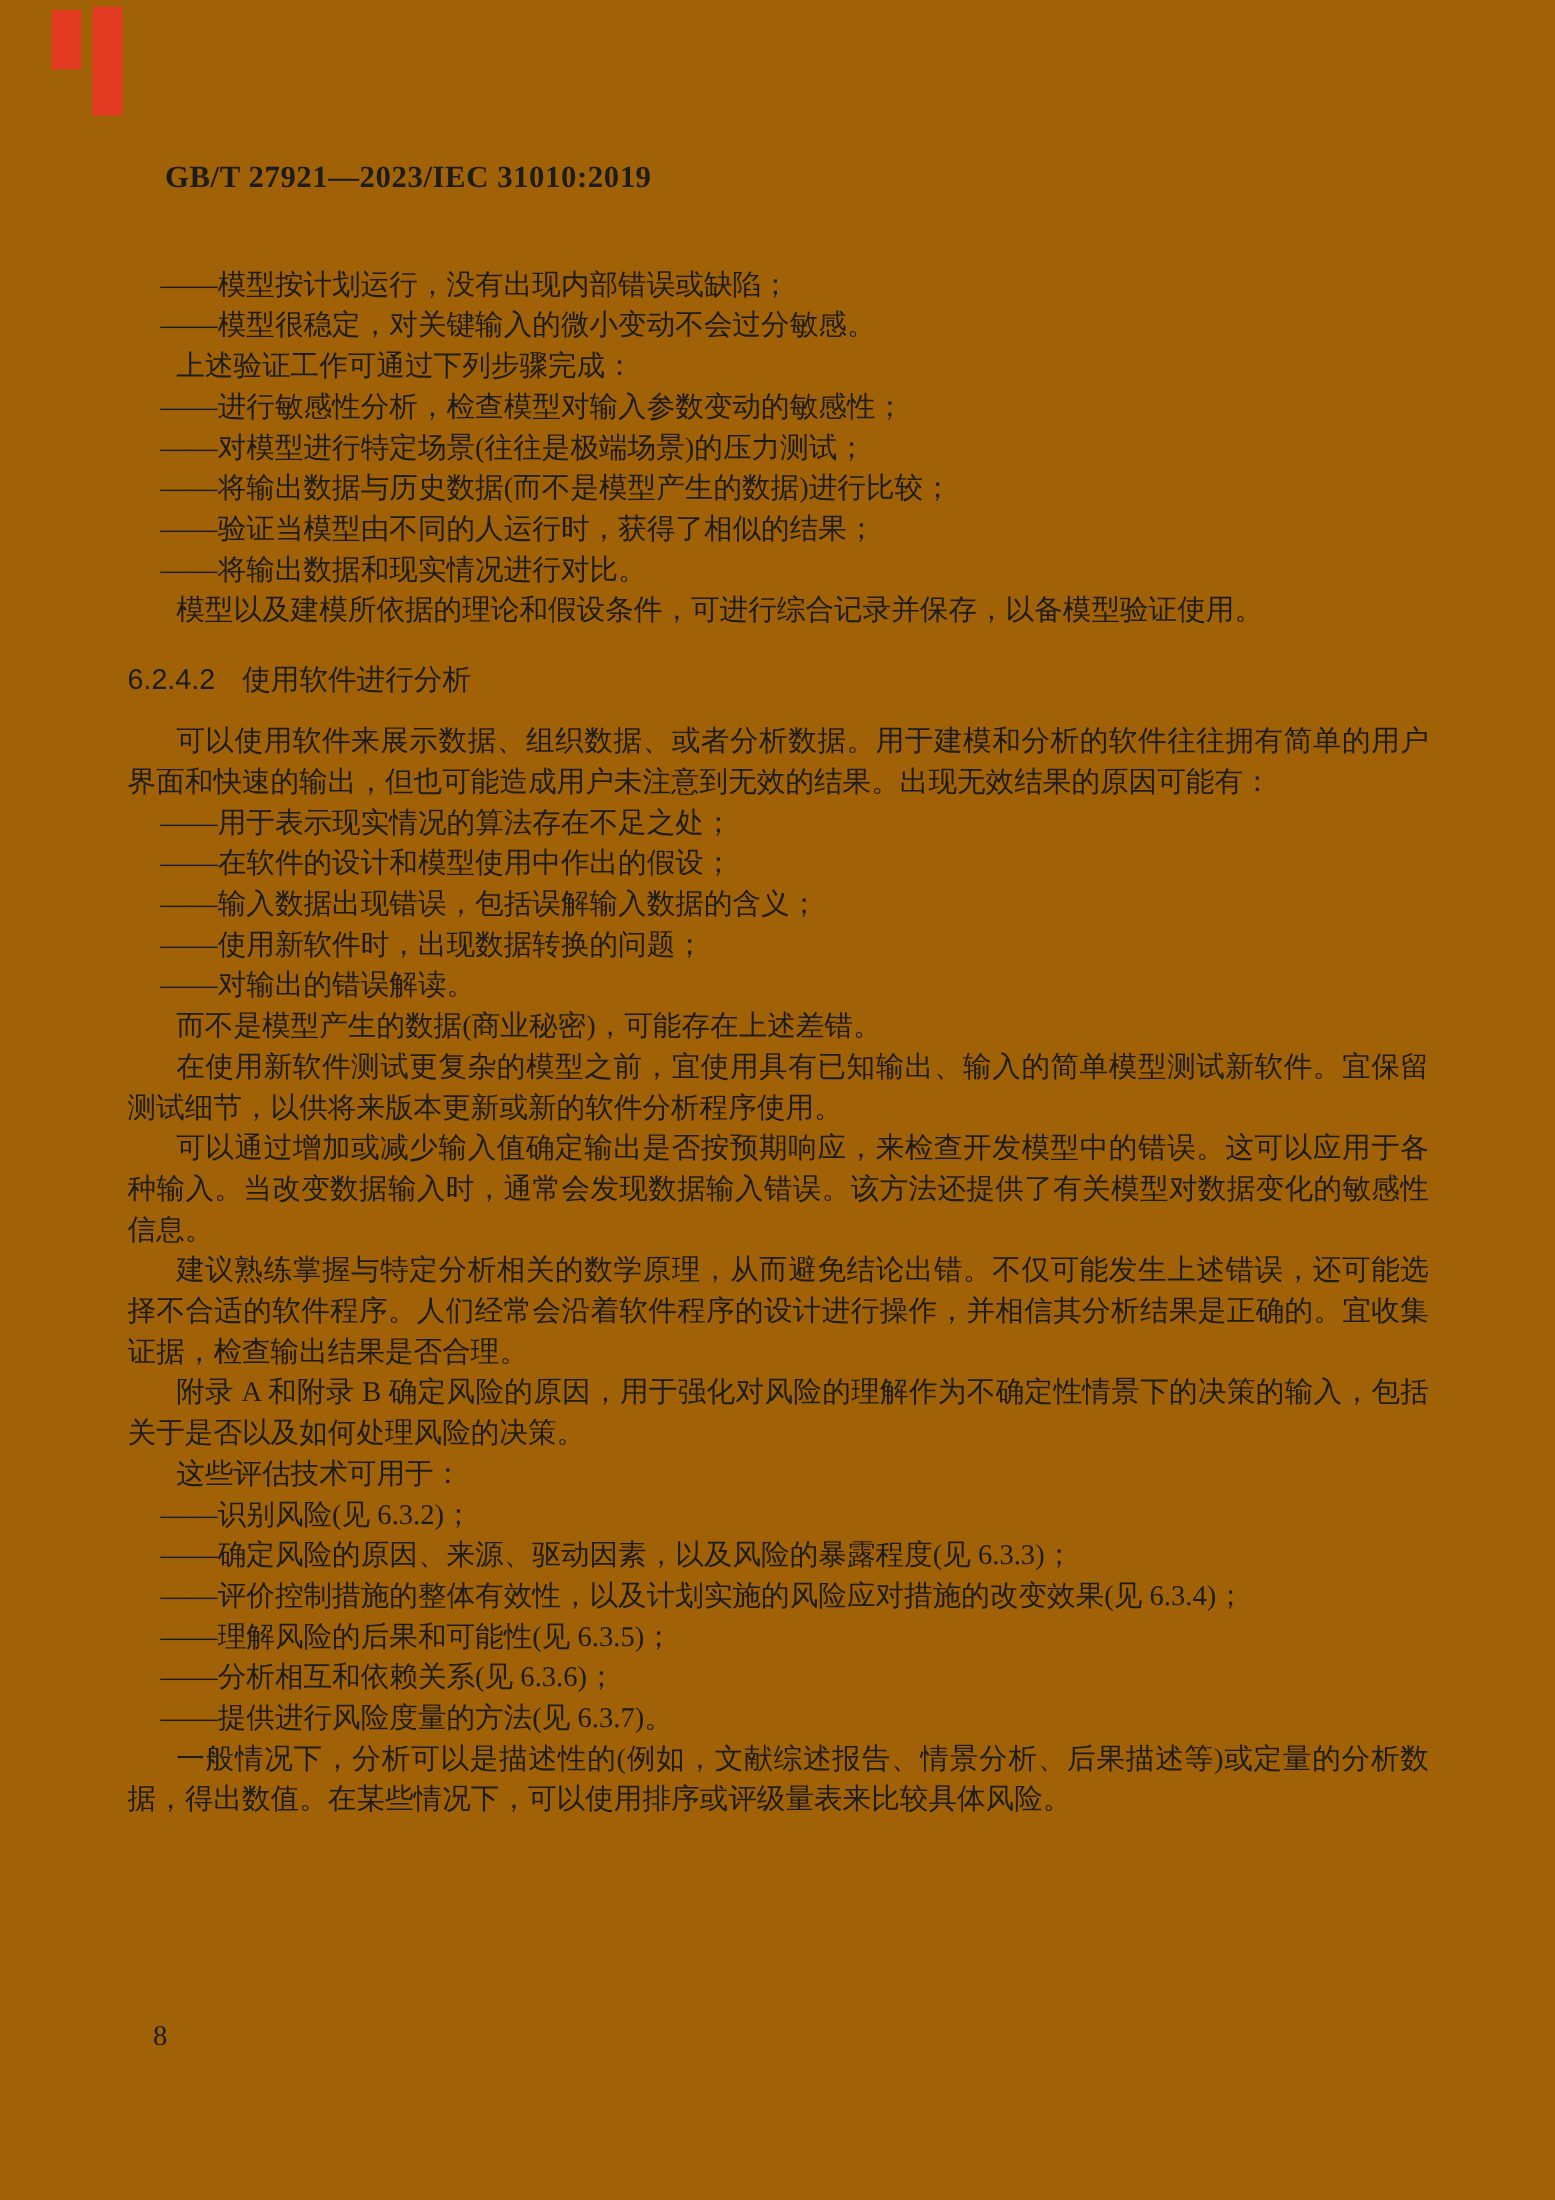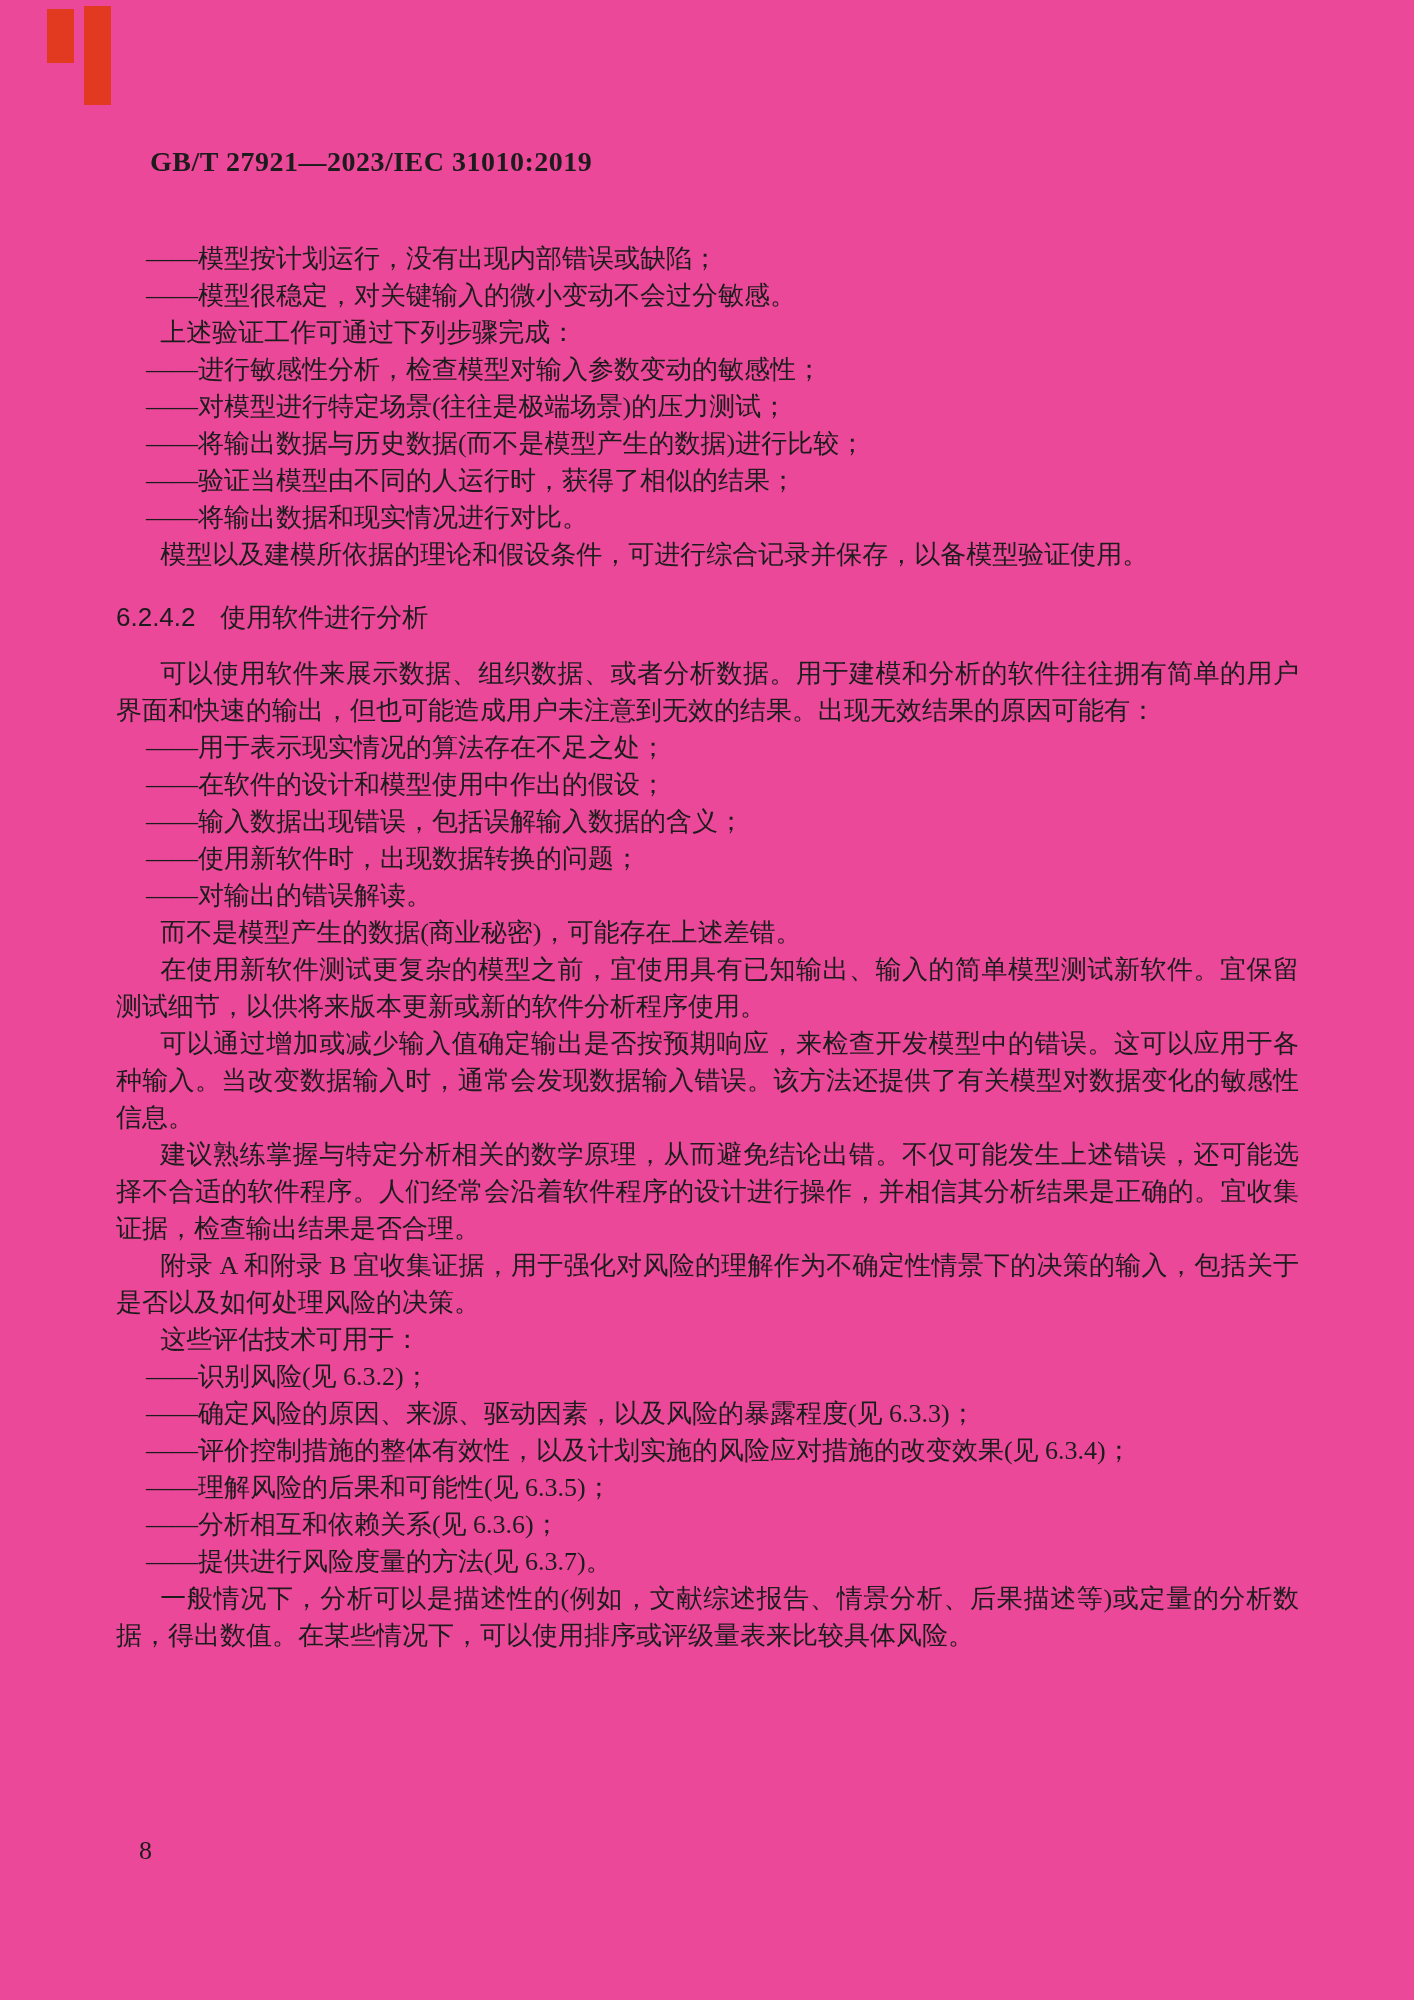--- a/index.html
+++ b/index.html
@@ -1,20 +1,20 @@
 <!DOCTYPE html>
 <html lang="zh"><head>
 <meta charset="utf-8">
 <style>
   html, body { margin: 0; padding: 0; background: #ffffff; }
   .page {
     position: relative;
     width: 1414px;
     height: 2000px;
-    background: #ec4899;
+    background: #a16207;
     overflow: hidden;
     font-family: "Liberation Serif", "DejaVu Serif", serif;
     color: #1c1c1c;
   }
   .scan-mark { position: absolute; }
   .scan-mark-1 { left: 47px; top: 9px;  width: 27px; height: 54px; }
   .scan-mark-2 { left: 84px; top: 6px;  width: 27px; height: 99px; }
   .doc-header {
     position: absolute;
     left: 150px;
@@ -73,21 +73,21 @@
       <p class="para">可以使用软件来展示数据、组织数据、或者分析数据。用于建模和分析的软件往往拥有简单的用户界面和快速的输出，但也可能造成用户未注意到无效的结果。出现无效结果的原因可能有：</p>
       <p class="list-item">——用于表示现实情况的算法存在不足之处；</p>
       <p class="list-item">——在软件的设计和模型使用中作出的假设；</p>
       <p class="list-item">——输入数据出现错误，包括误解输入数据的含义；</p>
       <p class="list-item">——使用新软件时，出现数据转换的问题；</p>
       <p class="list-item">——对输出的错误解读。</p>
       <p class="para">而不是模型产生的数据(商业秘密)，可能存在上述差错。</p>
       <p class="para">在使用新软件测试更复杂的模型之前，宜使用具有已知输出、输入的简单模型测试新软件。宜保留测试细节，以供将来版本更新或新的软件分析程序使用。</p>
       <p class="para">可以通过增加或减少输入值确定输出是否按预期响应，来检查开发模型中的错误。这可以应用于各种输入。当改变数据输入时，通常会发现数据输入错误。该方法还提供了有关模型对数据变化的敏感性信息。</p>
       <p class="para">建议熟练掌握与特定分析相关的数学原理，从而避免结论出错。不仅可能发生上述错误，还可能选择不合适的软件程序。人们经常会沿着软件程序的设计进行操作，并相信其分析结果是正确的。宜收集证据，检查输出结果是否合理。</p>
-      <p class="para">附录 A 和附录 B 宜收集证据，用于强化对风险的理解作为不确定性情景下的决策的输入，包括关于是否以及如何处理风险的决策。</p>
+      <p class="para">附录 A 和附录 B 确定风险的原因，用于强化对风险的理解作为不确定性情景下的决策的输入，包括关于是否以及如何处理风险的决策。</p>
       <p class="para">这些评估技术可用于：</p>
       <p class="list-item">——识别风险(见 6.3.2)；</p>
       <p class="list-item">——确定风险的原因、来源、驱动因素，以及风险的暴露程度(见 6.3.3)；</p>
       <p class="list-item">——评价控制措施的整体有效性，以及计划实施的风险应对措施的改变效果(见 6.3.4)；</p>
       <p class="list-item">——理解风险的后果和可能性(见 6.3.5)；</p>
       <p class="list-item">——分析相互和依赖关系(见 6.3.6)；</p>
       <p class="list-item">——提供进行风险度量的方法(见 6.3.7)。</p>
       <p class="para">一般情况下，分析可以是描述性的(例如，文献综述报告、情景分析、后果描述等)或定量的分析数据，得出数值。在某些情况下，可以使用排序或评级量表来比较具体风险。</p>
     </main>
   <div class="page-number">8</div>

